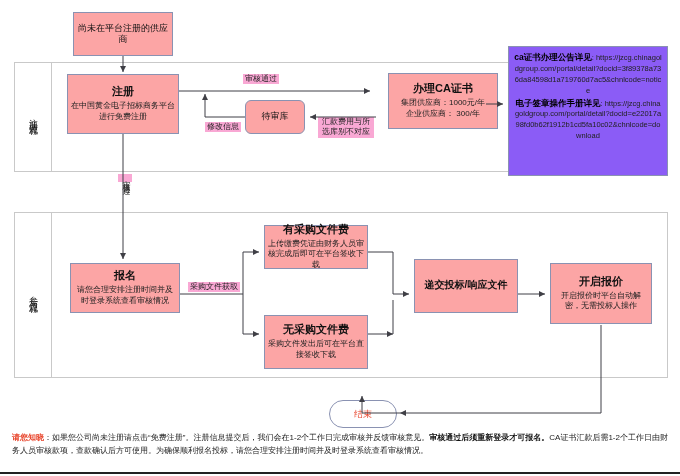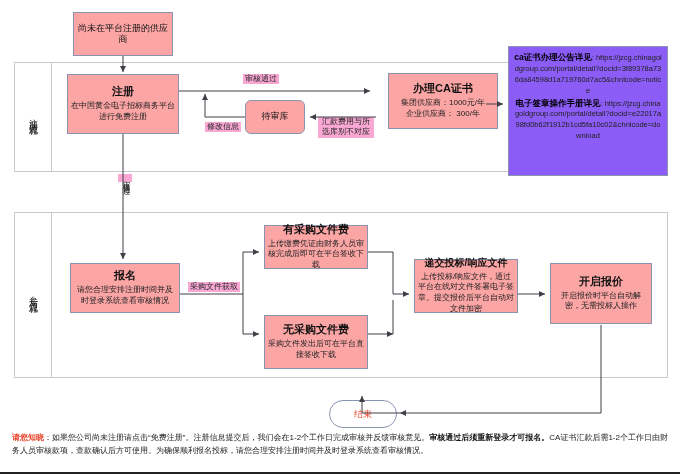--- a/index.html
+++ b/index.html
@@ -169,21 +169,20 @@
     <div class="sub">上传缴费凭证由财务人员审核完成后即可在平台签收下载</div>
   </div>
 
   <div class="node" style="left:264px;top:307px;width:104px;height:54px;margin-top:8px;">
     <div class="ttl">无采购文件费</div>
     <div class="sub">采购文件发出后可在平台直接签收下载</div>
   </div>
 
   <div class="node" style="left:414px;top:259px;width:104px;height:54px;">
     <div class="ttl" style="font-size:10px;">递交投标/响应文件</div>
-    <div class="sub">上传投标/响应文件，通过平台在线对文件签署电子签章。提交报价后平台自动对文件加密</div>
   </div>
 
   <div class="node" style="left:550px;top:263px;width:102px;height:61px;">
     <div class="ttl">开启报价</div>
     <div class="sub">开启报价时平台自动解密，无需投标人操作</div>
   </div>
 
   <div class="terminator" style="left:329px;top:400px;width:66px;height:26px;">
     <span>结束</span>
   </div>

